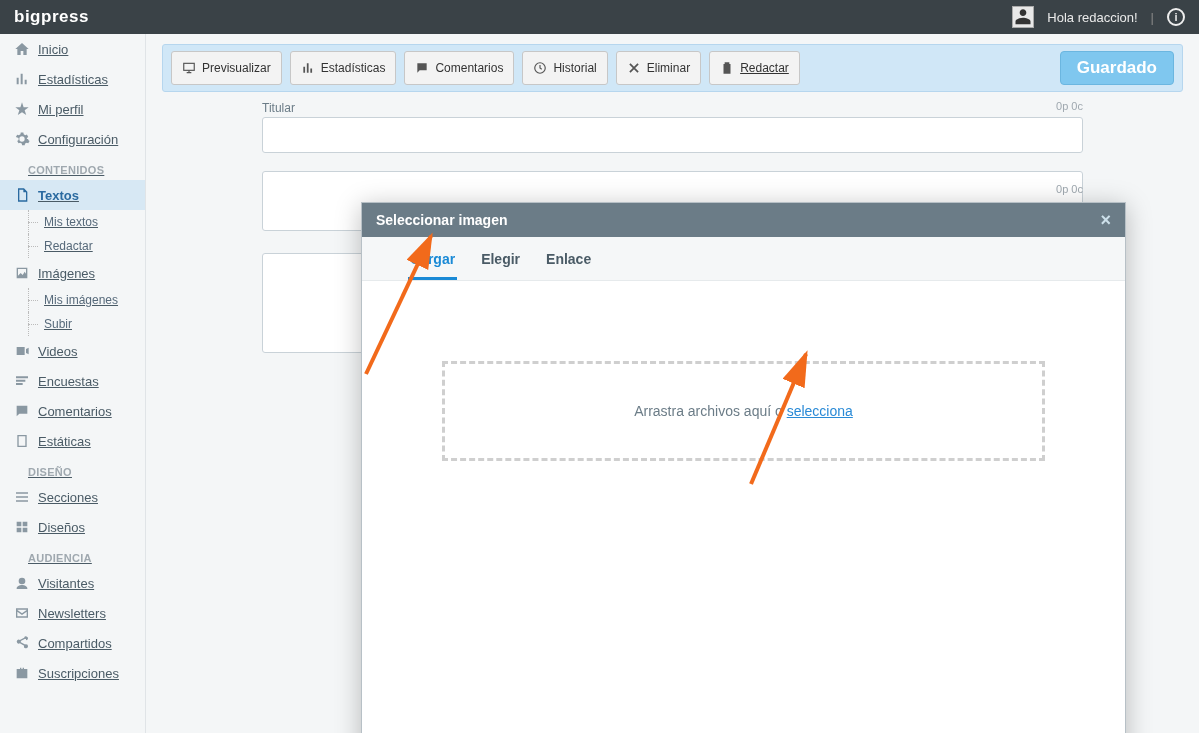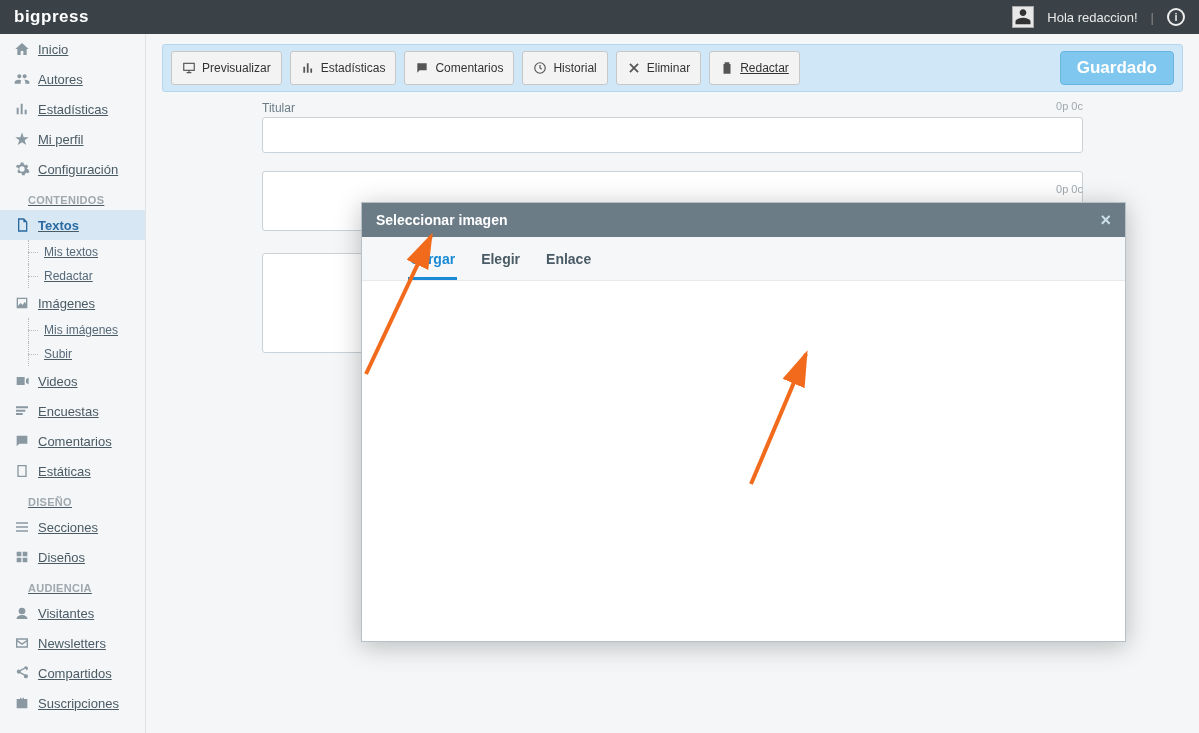--- a/index.html
+++ b/index.html
@@ -75,28 +75,20 @@
         <span class="ic">
           <svg width="16" height="16" viewBox="0 0 24 24" fill="currentColor">
             <path d="M12 3l10 9h-3v9h-5v-6H10v6H5v-9H2z"></path>
           </svg>
         </span>
         <span>Inicio</span>
       </div>
     <div class="item">
         <span class="ic">
           <svg width="16" height="16" viewBox="0 0 24 24" fill="currentColor">
-            <path d="M16 11c1.7 0 3-1.3 3-3s-1.3-3-3-3-3 1.3-3 3 1.3 3 3 3zM8 11c1.7 0 3-1.3 3-3S9.7 5 8 5 5 6.3 5 8s1.3 3 3 3zm0 2c-2.3 0-7 1.2-7 3.5V19h9v-2.5c0-.9.4-1.6 1-2.2C9.9 13.5 8.8 13 8 13zm8 0c-.3 0-.6 0-1 .1 1.2.9 2 2 2 3.4V19h6v-2.5c0-2.3-4.7-3.5-7-3.5z"></path>
-          </svg>
-        </span>
-        <span>Autores</span>
-      </div>
-    <div class="item">
-        <span class="ic">
-          <svg width="16" height="16" viewBox="0 0 24 24" fill="currentColor">
             <path d="M4 20h3V10H4v10zm6 0h3V4h-3v16zm6 0h3v-7h-3v7z"></path>
           </svg>
         </span>
         <span>Estadísticas</span>
       </div>
     <div class="item">
         <span class="ic">
           <svg width="16" height="16" viewBox="0 0 24 24" fill="currentColor">
             <path d="M12 2l2.4 7.4H22l-6 4.4 2.3 7.2L12 16.8 5.7 21l2.3-7.2-6-4.4h7.6z"></path>
           </svg>
@@ -292,20 +284,23 @@
       <div class="modal-header">
         <span>Seleccionar imagen</span>
         <span class="modal-close">×</span>
       </div>
       <div class="modal-tabs">
         <div class="modal-tab active">Cargar</div>
         <div class="modal-tab">Elegir</div>
         <div class="modal-tab">Enlace</div>
       </div>
       <div class="modal-body">
+        <div class="dropzone">
+          <span><span>Arrastra archivos aquí o </span><a>selecciona</a></span>
+        </div>
         <div style="height:280px"></div>
       </div>
 
     </div>
 
     <div class="arrow" style="left:210px;top:190px">
       <svg width="90" height="160">
           <defs>
             <marker id="ah1" markerWidth="10" markerHeight="10" refX="8" refY="3" orient="auto">
               <path d="M0,0 L0,6 L9,3 z" fill="#f26a1b"></path>

